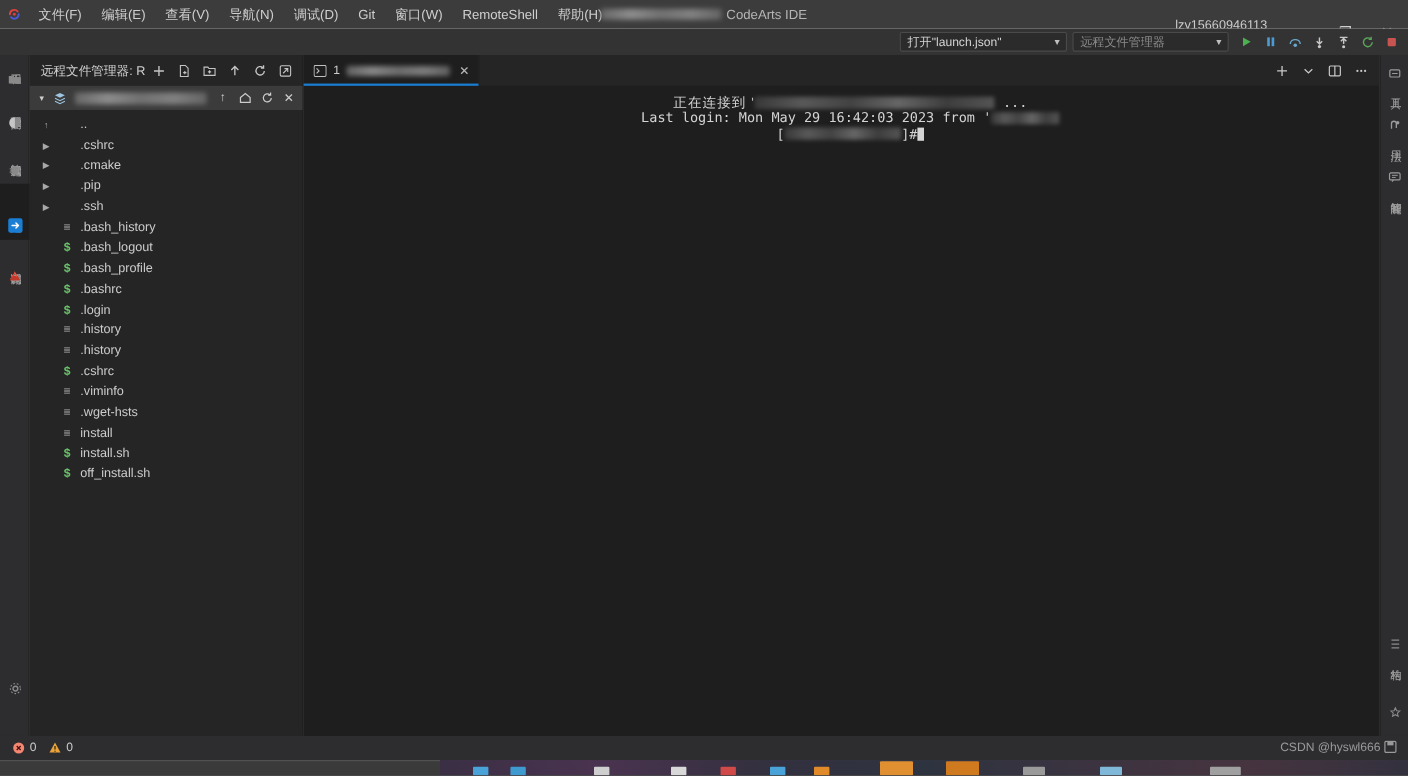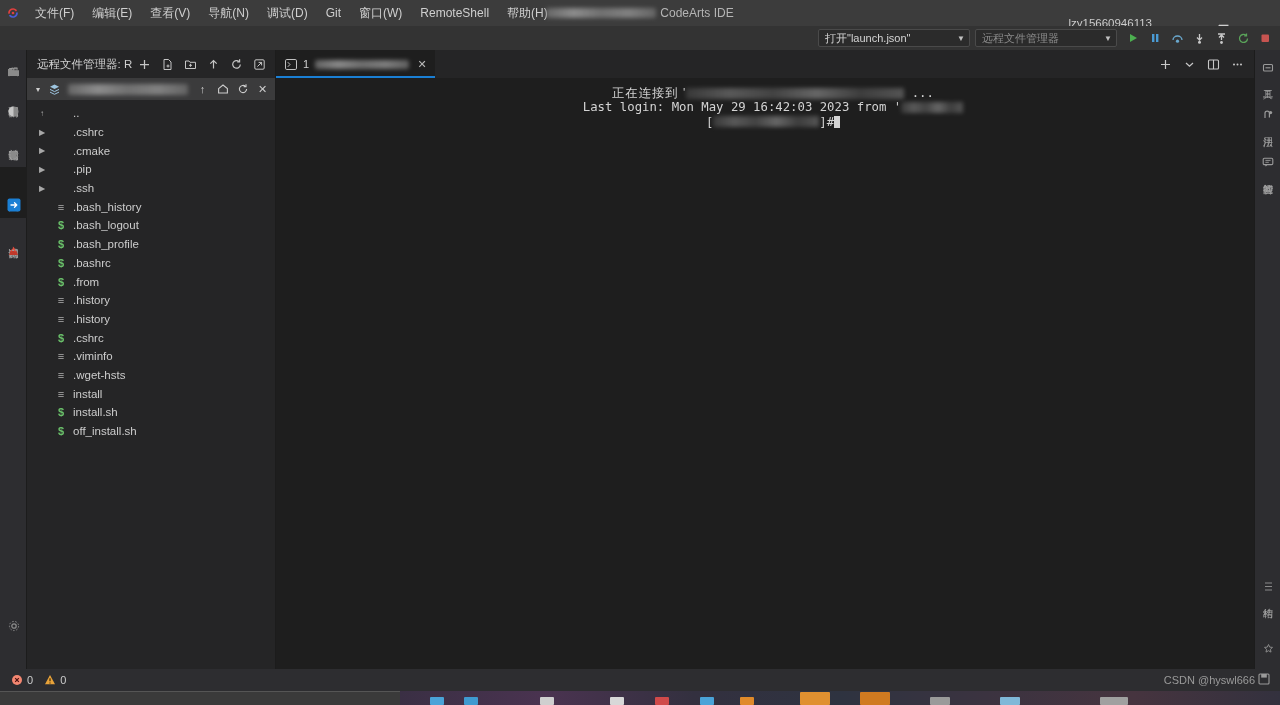--- a/index.html
+++ b/index.html
@@ -444,21 +444,21 @@
         <span>.bash_profile</span>
       </div>
       <div class="tree-row">
         <span class="twisty"></span>
         <span class="ficon sh">$</span>
         <span>.bashrc</span>
       </div>
       <div class="tree-row">
         <span class="twisty"></span>
         <span class="ficon sh">$</span>
-        <span>.from</span>
+        <span>.login</span>
       </div>
       <div class="tree-row">
         <span class="twisty"></span>
         <span class="ficon txt">≡</span>
         <span>.history</span>
       </div>
       <div class="tree-row">
         <span class="twisty"></span>
         <span class="ficon txt">≡</span>
         <span>.history</span>

